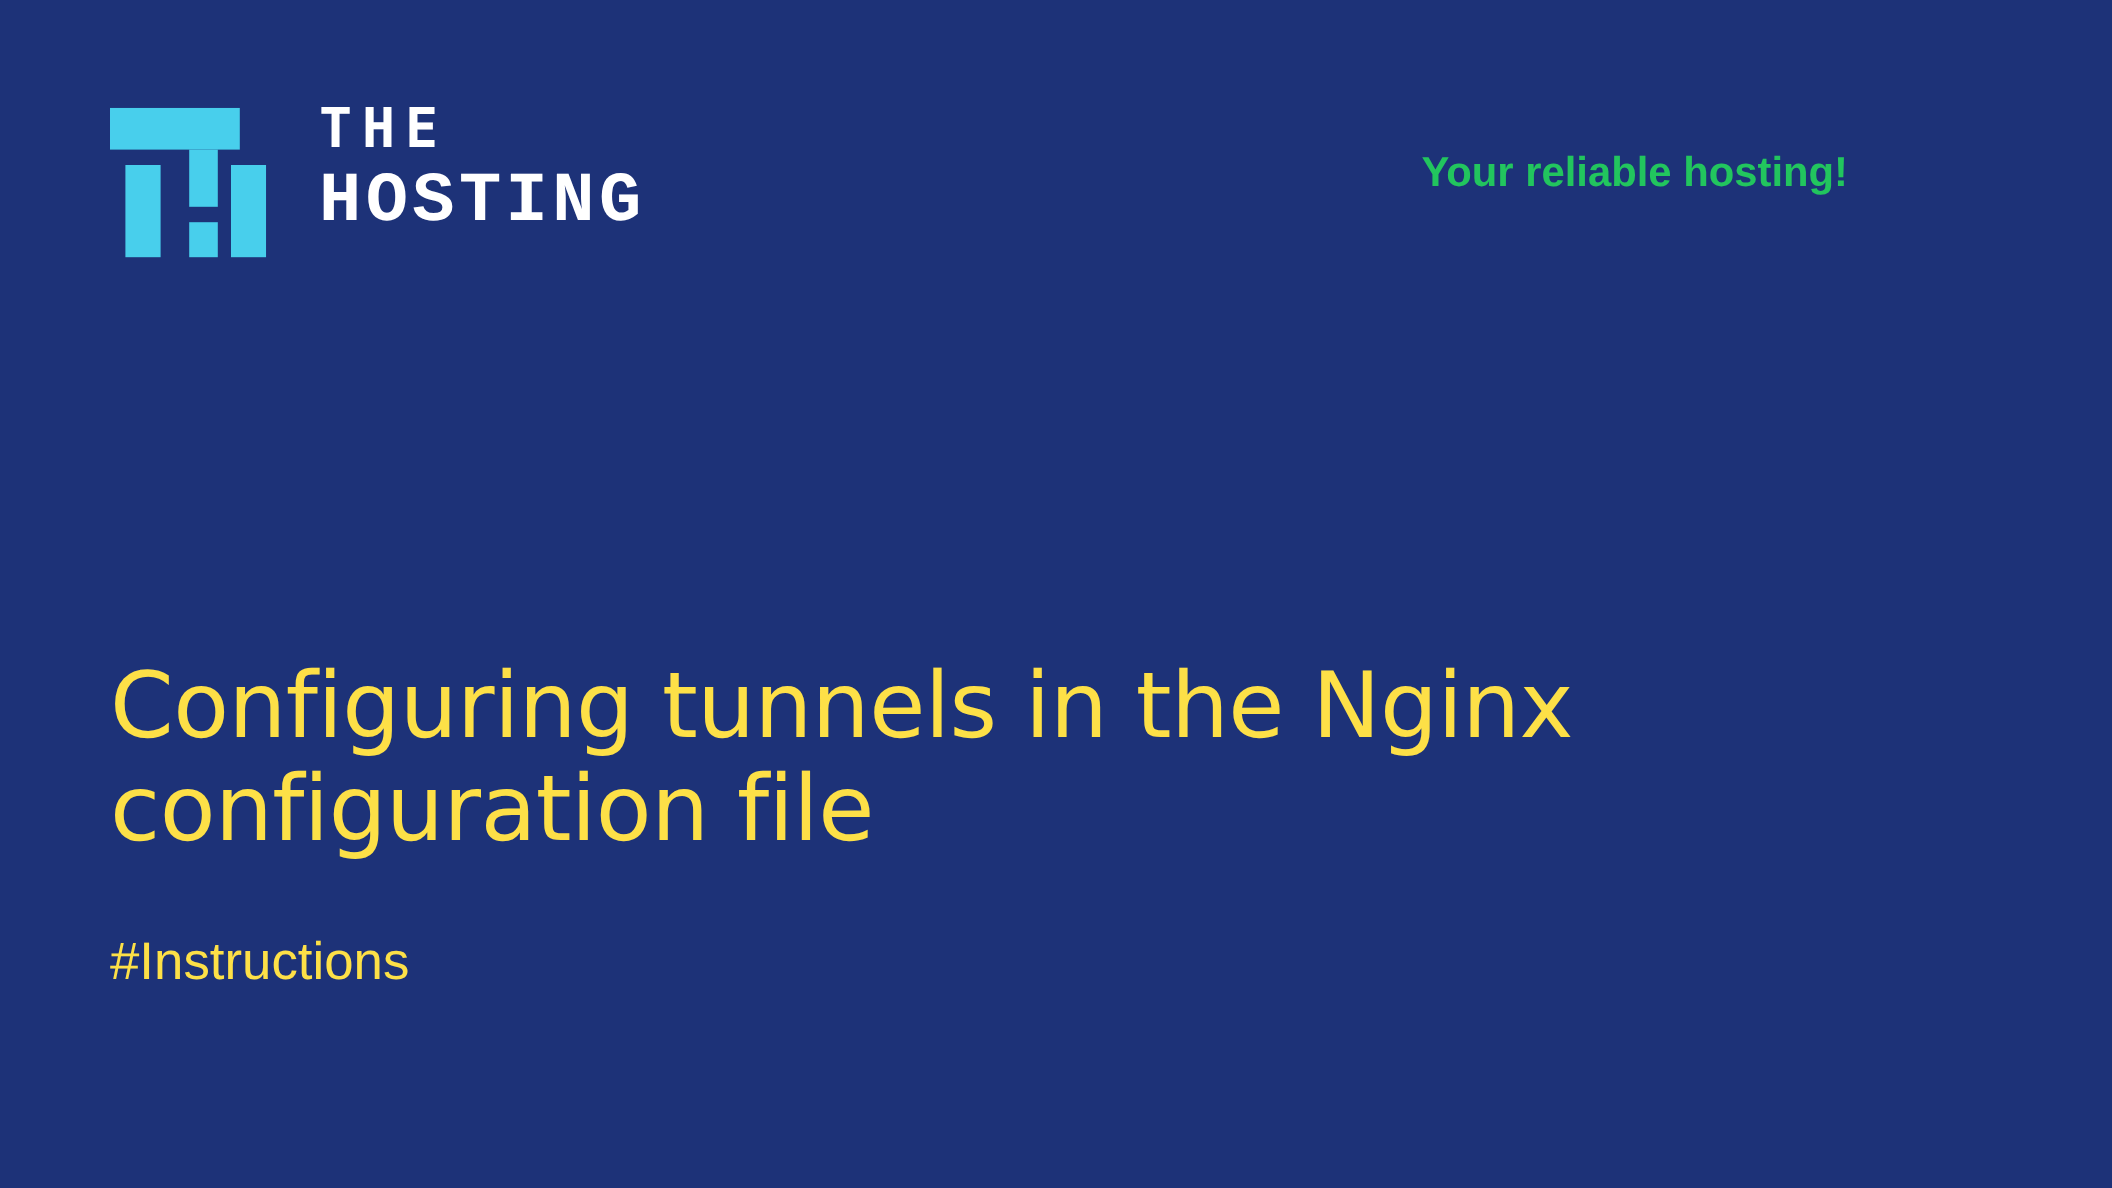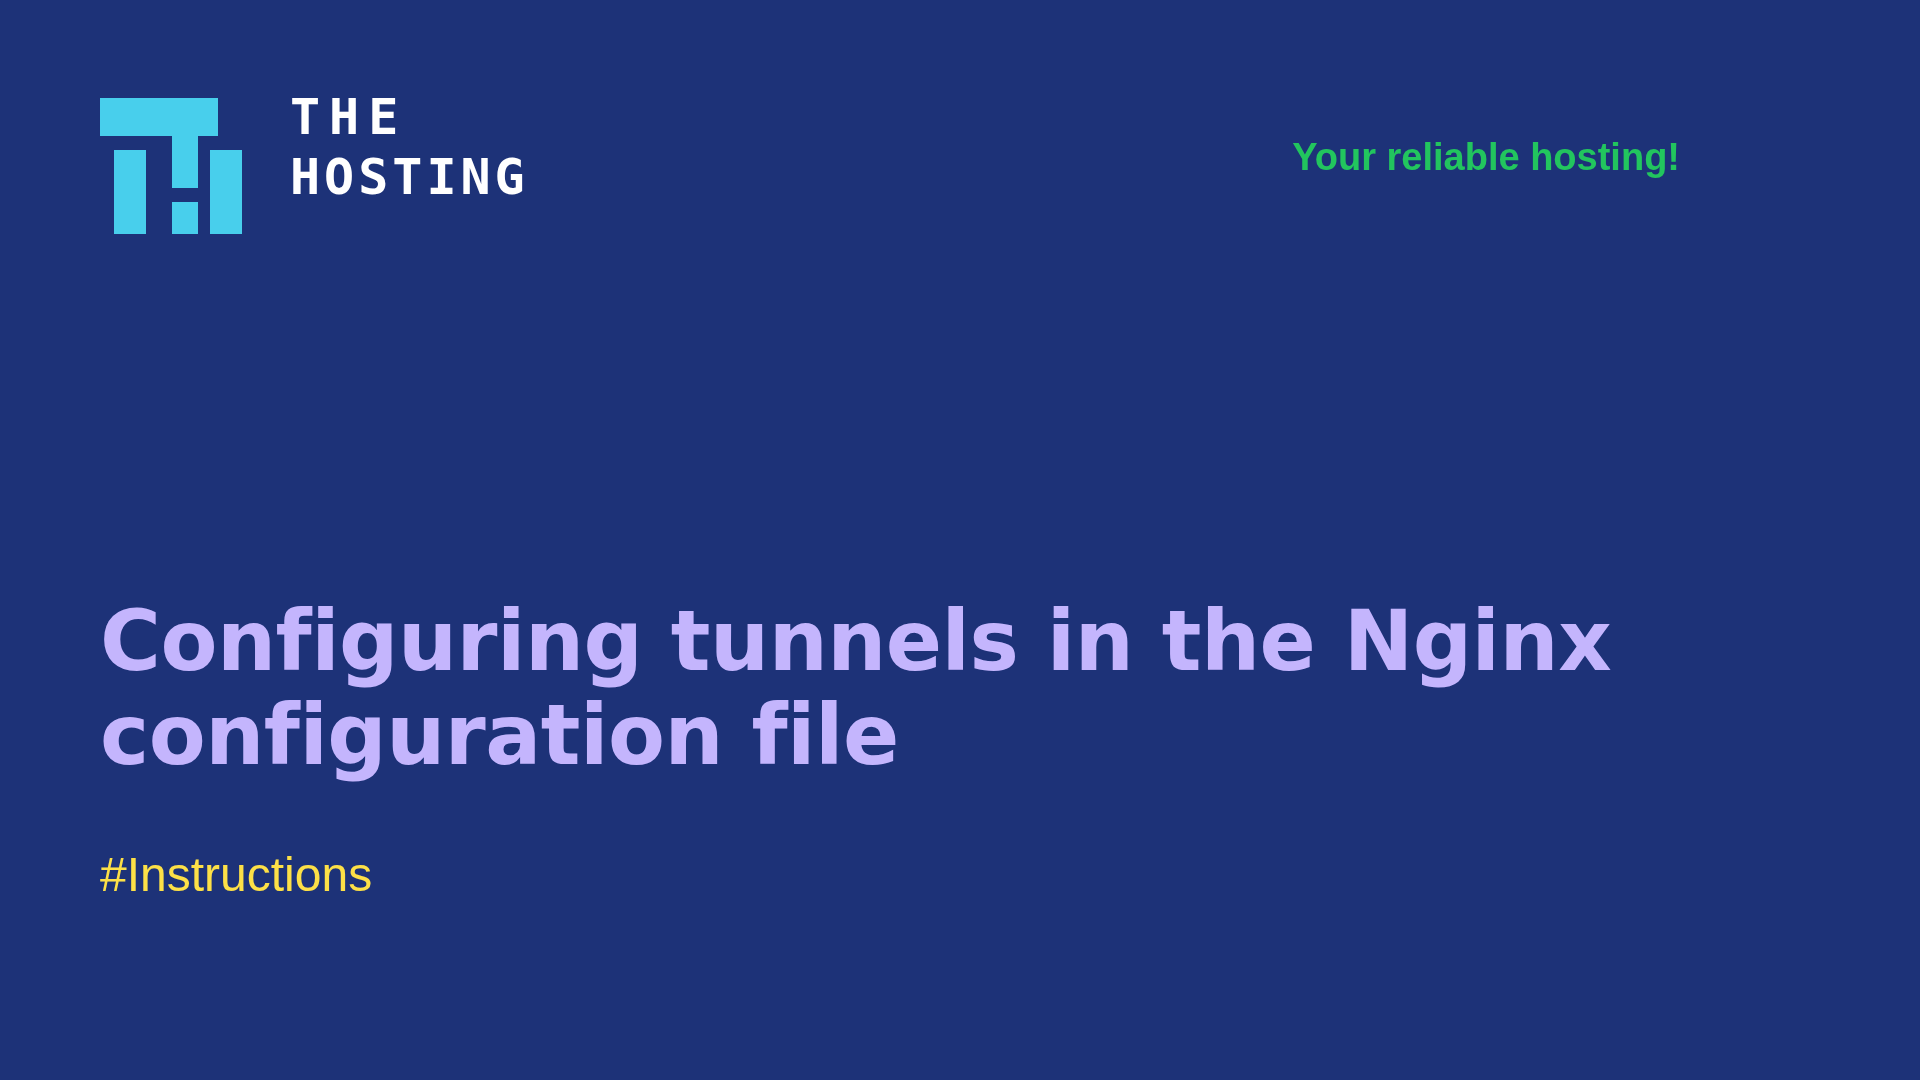--- a/index.html
+++ b/index.html
@@ -58,22 +58,23 @@
     font-size: 53px;
     line-height: 0.95;
     letter-spacing: 6px;
     white-space: nowrap;
   }
   .wordmark-line.the {
     font-size: 50px;
     letter-spacing: 9px;
   }
   .wordmark-line.hosting {
-    font-size: 50px;
+    font-size: 64px;
     letter-spacing: 4px;
+    font-family: Liberation Mono, monospace;
   }
 
   .tagline {
     position: absolute;
     right: 104px;
     top: 138px;
     color: #22c55e;
     font-family: "Liberation Sans", sans-serif;
     font-weight: bold;
     font-size: 38px;
@@ -83,23 +84,23 @@
 
   
   .content {
     position: absolute;
     left: 100px;
     top: 595px;
     width: 1700px;
   }
 
   .title {
-    color: #c4b5fd;
+    color: #fde047;
     font-family: "DejaVu Sans", sans-serif;
-    font-weight: bold;
+    font-weight: normal;
     font-size: 83px;
     line-height: 1.13;
     letter-spacing: -0.5px;
     max-width: 1640px;
   }
 
   .tag {
     margin-top: 68px;
     color: #fde047;
     font-family: "Liberation Sans", sans-serif;

